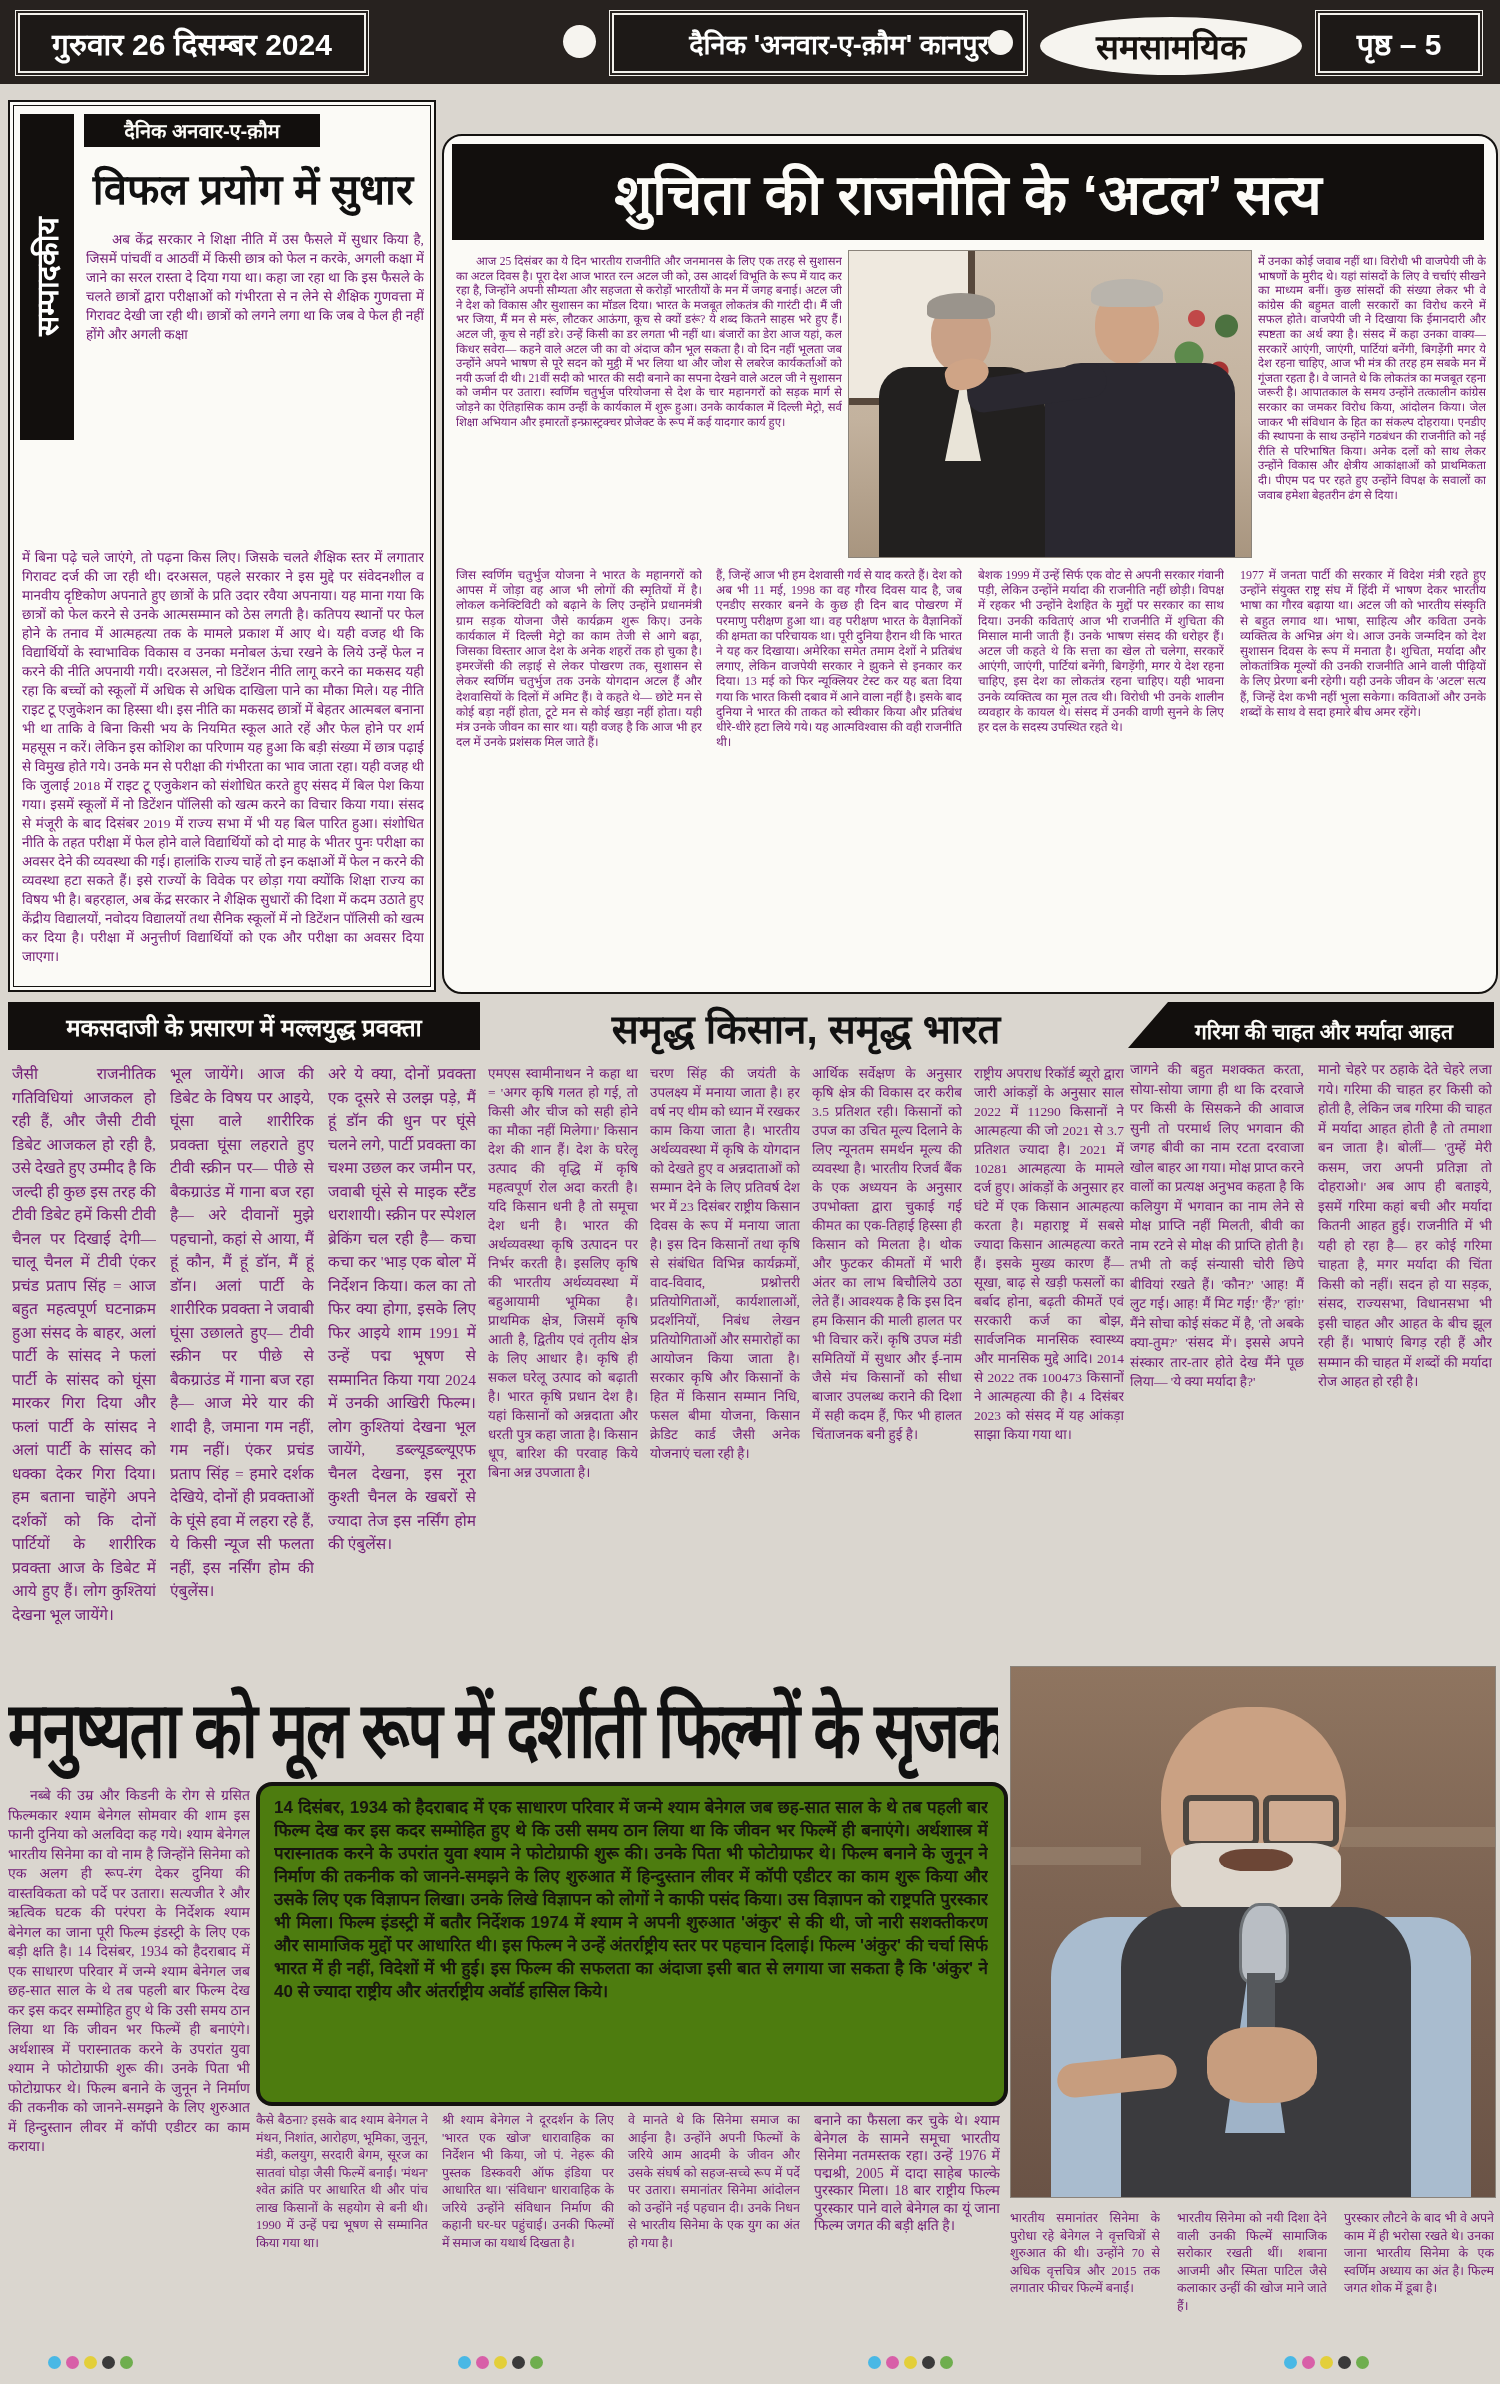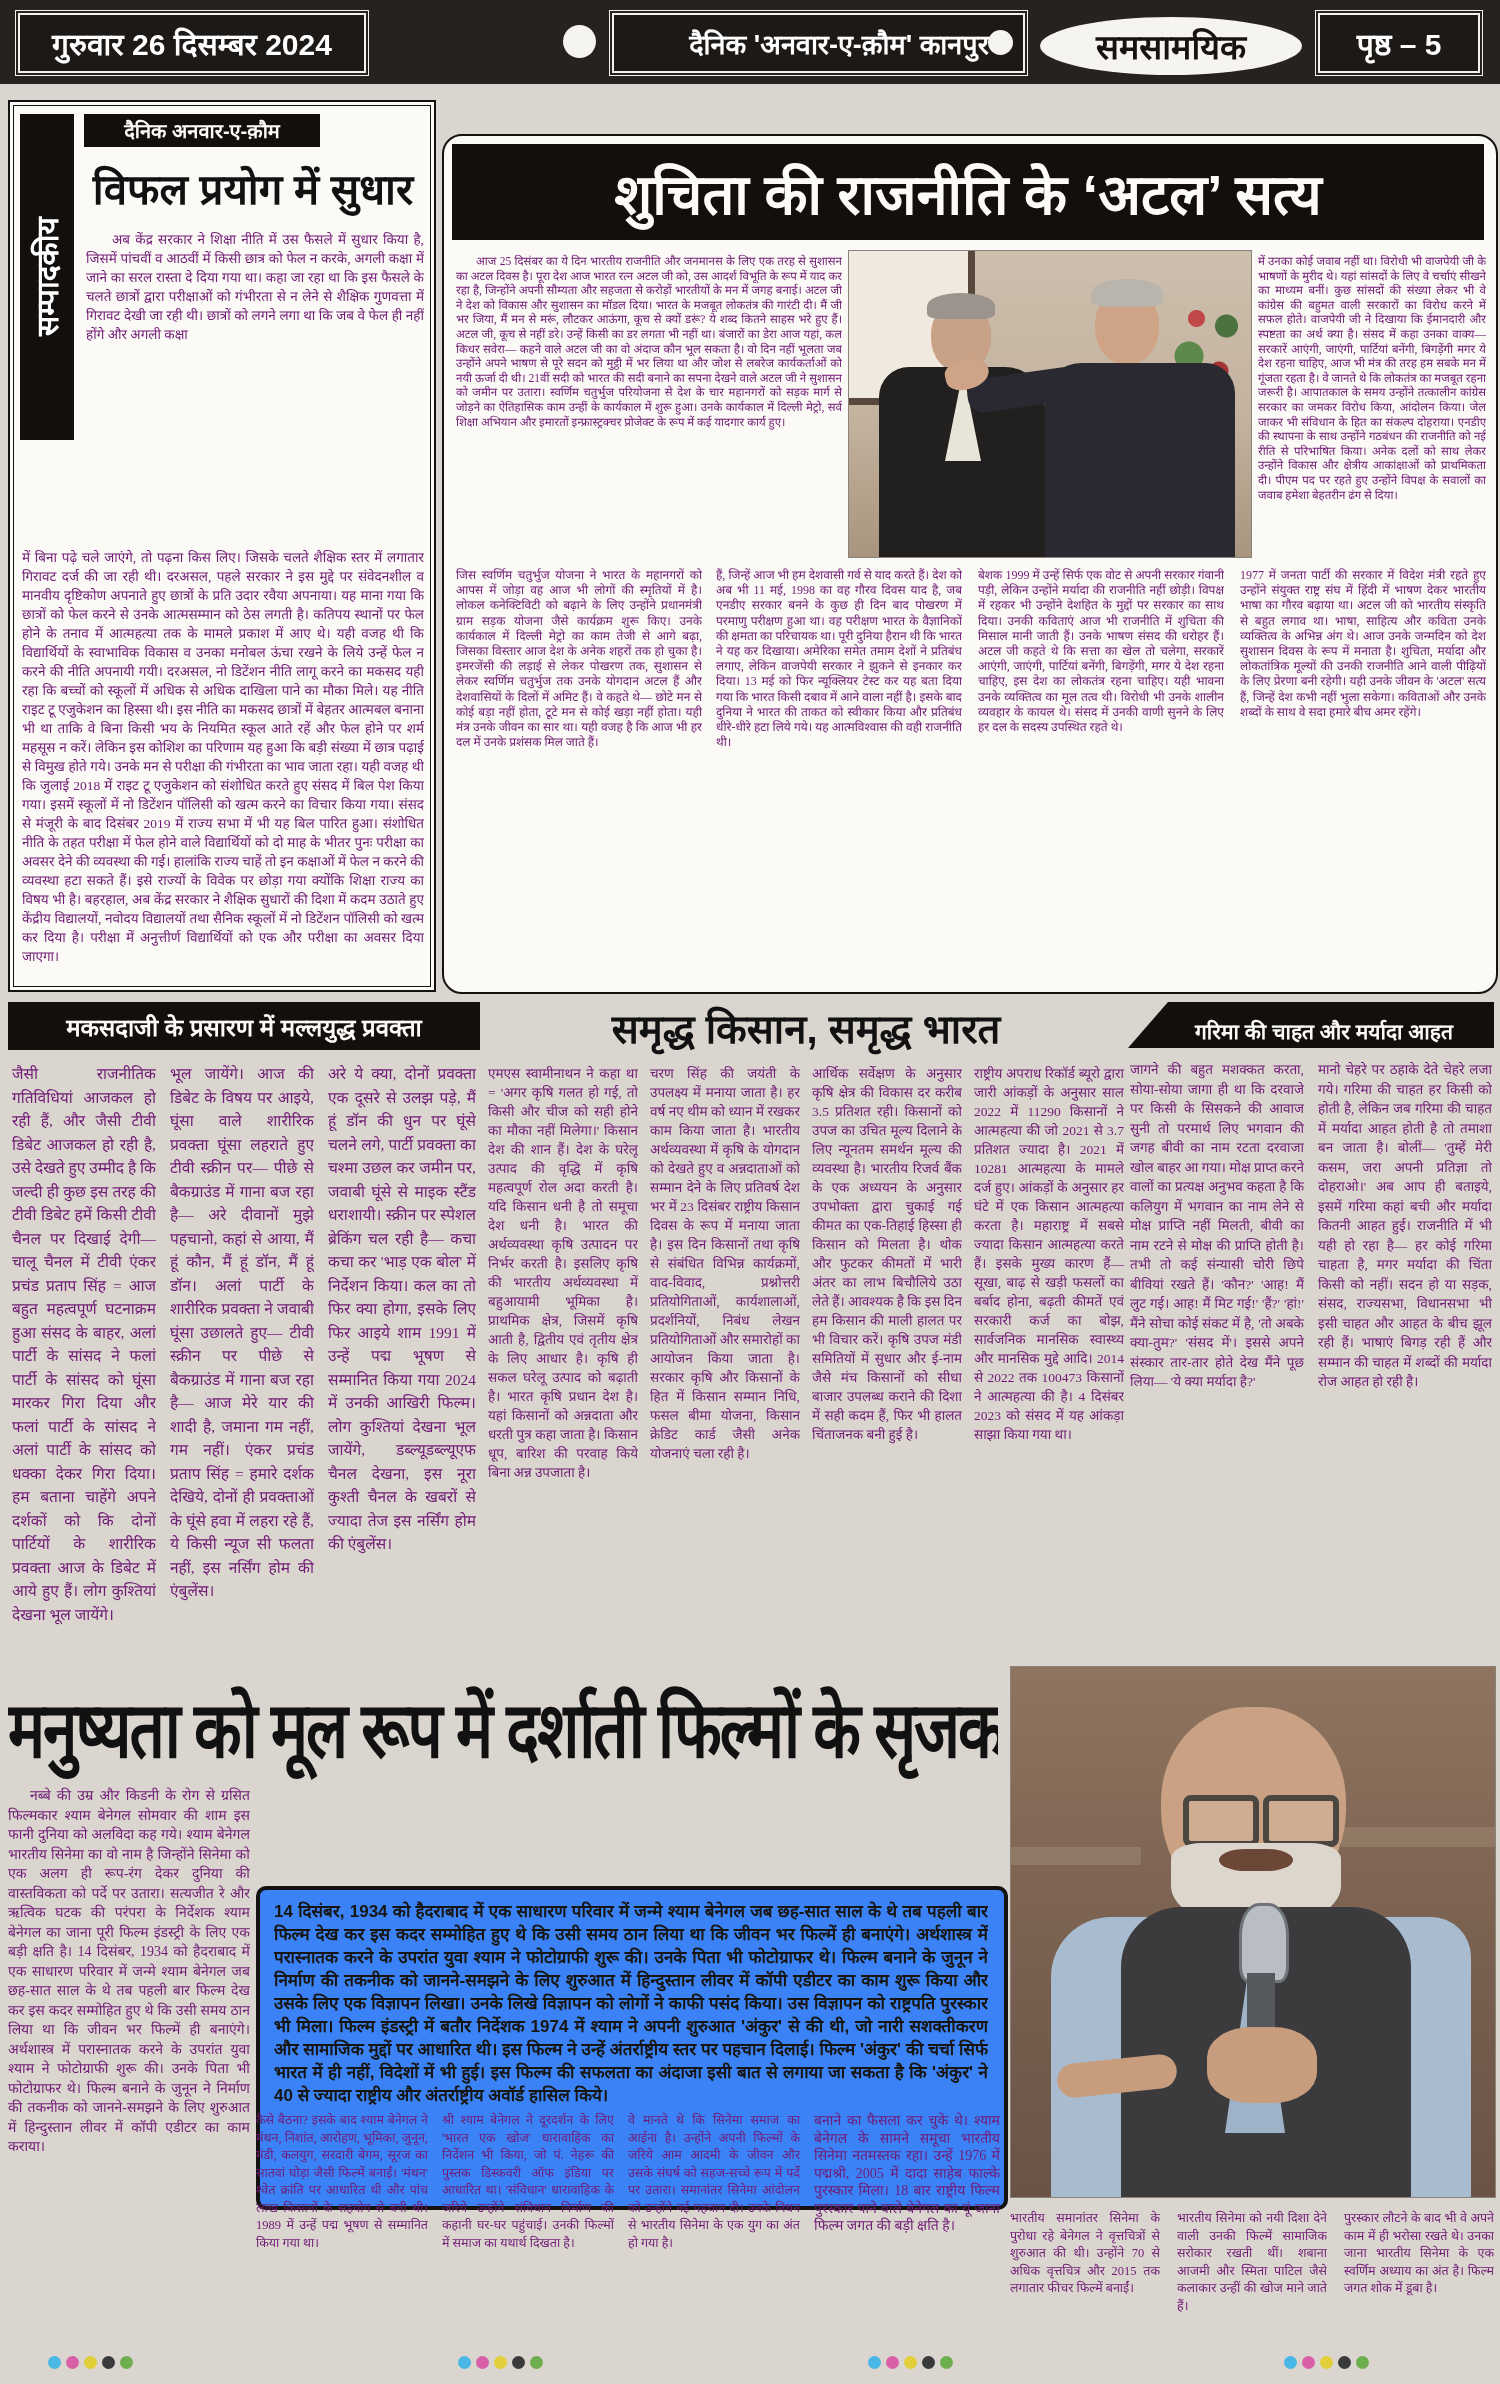--- a/index.html
+++ b/index.html
@@ -113,42 +113,42 @@
       <span style="padding-left:26px;margin-top:12px;">गरिमा की चाहत और मर्यादा आहत</span>
     </div>
     <div class="abs col bodytext" style="left:2px;top:60px;width:174px;height:592px;font-size:13.5px;line-height:19.5px;">जागने की बहुत मशक्कत करता, सोया-सोया जागा ही था कि दरवाजे पर किसी के सिसकने की आवाज सुनी तो परमार्थ लिए भगवान की जगह बीवी का नाम रटता दरवाजा खोल बाहर आ गया। मोक्ष प्राप्त करने वालों का प्रत्यक्ष अनुभव कहता है कि कलियुग में भगवान का नाम लेने से मोक्ष प्राप्ति नहीं मिलती, बीवी का नाम रटने से मोक्ष की प्राप्ति होती है। तभी तो कई संन्यासी चोरी छिपे बीवियां रखते हैं। 'कौन?' 'आह! मैं लुट गई। आह! मैं मिट गई!' 'हैं?' 'हां!' मैंने सोचा कोई संकट में है, 'तो अबके क्या-तुम?' 'संसद में'। इससे अपने संस्कार तार-तार होते देख मैंने पूछ लिया— 'ये क्या मर्यादा है?'</div>
     <div class="abs col bodytext" style="left:190px;top:60px;width:174px;height:592px;font-size:13.5px;line-height:19.5px;">मानो चेहरे पर ठहाके देते चेहरे लजा गये। गरिमा की चाहत हर किसी को होती है, लेकिन जब गरिमा की चाहत में मर्यादा आहत होती है तो तमाशा बन जाता है। बोलीं— 'तुम्हें मेरी कसम, जरा अपनी प्रतिज्ञा तो दोहराओ।' अब आप ही बताइये, इसमें गरिमा कहां बची और मर्यादा कितनी आहत हुई। राजनीति में भी यही हो रहा है— हर कोई गरिमा चाहता है, मगर मर्यादा की चिंता किसी को नहीं। सदन हो या सड़क, संसद, राज्यसभा, विधानसभा भी इसी चाहत और आहत के बीच झूल रही हैं। भाषाएं बिगड़ रही हैं और सम्मान की चाहत में शब्दों की मर्यादा रोज आहत हो रही है।</div>
   </div>
 
   <div class="abs mega-hl" style="left:8px;top:1662px;width:990px;height:104px;font-size:62px;letter-spacing:-2px;white-space:nowrap;overflow:hidden;display:flex;align-items:center;transform:scaleY(1.25);transform-origin:top left;">मनुष्यता को मूल रूप में दर्शाती फिल्मों के सृजक</div>
 
   <div class="abs col bodytext" style="left:8px;top:1786px;width:242px;height:590px;font-size:14px;line-height:19.5px;text-indent:22px;">नब्बे की उम्र और किडनी के रोग से ग्रसित फिल्मकार श्याम बेनेगल सोमवार की शाम इस फानी दुनिया को अलविदा कह गये। श्याम बेनेगल भारतीय सिनेमा का वो नाम है जिन्होंने सिनेमा को एक अलग ही रूप-रंग देकर दुनिया की वास्तविकता को पर्दे पर उतारा। सत्यजीत रे और ऋत्विक घटक की परंपरा के निर्देशक श्याम बेनेगल का जाना पूरी फिल्म इंडस्ट्री के लिए एक बड़ी क्षति है। 14 दिसंबर, 1934 को हैदराबाद में एक साधारण परिवार में जन्मे श्याम बेनेगल जब छह-सात साल के थे तब पहली बार फिल्म देख कर इस कदर सम्मोहित हुए थे कि उसी समय ठान लिया था कि जीवन भर फिल्में ही बनाएंगे। अर्थशास्त्र में परास्नातक करने के उपरांत युवा श्याम ने फोटोग्राफी शुरू की। उनके पिता भी फोटोग्राफर थे। फिल्म बनाने के जुनून ने निर्माण की तकनीक को जानने-समझने के लिए शुरुआत में हिन्दुस्तान लीवर में कॉपी एडीटर का काम कराया।</div>
 
-  <div class="abs" style="left:256px;top:1886px;width:744px;height:316px;border:4px solid #141210;border-radius:10px;background:#3b82f6;">
+  <div class="abs" style="left:256px;top:1782px;width:744px;height:316px;border:4px solid #141210;border-radius:16px;background:#4d7c0f;">
     <div class="col" style="position:absolute;left:14px;top:10px;width:714px;height:294px;font-family:'Liberation Sans',sans-serif;font-weight:bold;font-size:17px;line-height:23px;color:#17150f;">14 दिसंबर, 1934 को हैदराबाद में एक साधारण परिवार में जन्मे श्याम बेनेगल जब छह-सात साल के थे तब पहली बार फिल्म देख कर इस कदर सम्मोहित हुए थे कि उसी समय ठान लिया था कि जीवन भर फिल्में ही बनाएंगे। अर्थशास्त्र में परास्नातक करने के उपरांत युवा श्याम ने फोटोग्राफी शुरू की। उनके पिता भी फोटोग्राफर थे। फिल्म बनाने के जुनून ने निर्माण की तकनीक को जानने-समझने के लिए शुरुआत में हिन्दुस्तान लीवर में कॉपी एडीटर का काम शुरू किया और उसके लिए एक विज्ञापन लिखा। उनके लिखे विज्ञापन को लोगों ने काफी पसंद किया। उस विज्ञापन को राष्ट्रपति पुरस्कार भी मिला। फिल्म इंडस्ट्री में बतौर निर्देशक 1974 में श्याम ने अपनी शुरुआत 'अंकुर' से की थी, जो नारी सशक्तीकरण और सामाजिक मुद्दों पर आधारित थी। इस फिल्म ने उन्हें अंतर्राष्ट्रीय स्तर पर पहचान दिलाई। फिल्म 'अंकुर' की चर्चा सिर्फ भारत में ही नहीं, विदेशों में भी हुई। इस फिल्म की सफलता का अंदाजा इसी बात से लगाया जा सकता है कि 'अंकुर' ने 40 से ज्यादा राष्ट्रीय और अंतर्राष्ट्रीय अवॉर्ड हासिल किये।</div>
   </div>
 
   <div class="abs ph" style="left:1010px;top:1666px;width:484px;height:530px;background:linear-gradient(180deg,#8f7560 0%,#7c6352 45%,#6a5346 100%);" title="श्याम बेनेगल">
     <div class="pobj" style="left:0;top:180px;width:130px;height:18px;background:#9c8874;opacity:.55;"></div>
     <div class="pobj" style="left:330px;top:160px;width:154px;height:20px;background:#a08a74;opacity:.5;"></div>
     <div class="pobj" style="left:150px;top:40px;width:185px;height:205px;background:#caa183;border-radius:46% 46% 50% 50%;"></div>
     <div class="pobj" style="left:172px;top:128px;width:64px;height:40px;border:6px solid #4c4640;border-radius:8px;background:rgba(255,255,255,.12);"></div>
     <div class="pobj" style="left:252px;top:128px;width:64px;height:40px;border:6px solid #4c4640;border-radius:8px;background:rgba(255,255,255,.12);"></div>
     <div class="pobj" style="left:160px;top:176px;width:170px;height:86px;background:#ddd6cc;border-radius:20% 20% 55% 55%;"></div>
     <div class="pobj" style="left:208px;top:182px;width:74px;height:22px;background:#6c4636;border-radius:50%/70%;"></div>
     <div class="pobj" style="left:40px;top:250px;width:420px;height:280px;background:#a9bccf;border-radius:60px 40px 0 0;"></div>
     <div class="pobj" style="left:110px;top:240px;width:290px;height:290px;background:#3b3b3e;border-radius:60px 60px 0 0;"></div>
     <div class="pobj" style="left:214px;top:256px;width:60px;height:210px;background:#9fb3c8;clip-path:polygon(50% 0,100% 100%,0 100%);"></div>
     <div class="pobj" style="left:228px;top:236px;width:44px;height:74px;background:#b9bec4;border-radius:40% 40% 20% 20%;border:3px solid #6f7478;"></div>
     <div class="pobj" style="left:236px;top:306px;width:28px;height:96px;background:#55585c;"></div>
     <div class="pobj" style="left:196px;top:360px;width:110px;height:76px;background:#c79d7e;border-radius:40%;"></div>
     <div class="pobj" style="left:46px;top:392px;width:120px;height:34px;background:#c79d7e;border-radius:18px;transform:rotate(-6deg);"></div>
   </div>
 
-  <div class="abs col bodytext" style="left:256px;top:2112px;width:172px;height:264px;font-size:12.5px;line-height:17.5px;">कैसे बैठना? इसके बाद श्याम बेनेगल ने मंथन, निशांत, आरोहण, भूमिका, जुनून, मंडी, कलयुग, सरदारी बेगम, सूरज का सातवां घोड़ा जैसी फिल्में बनाईं। 'मंथन' श्वेत क्रांति पर आधारित थी और पांच लाख किसानों के सहयोग से बनी थी। 1989 में उन्हें पद्म भूषण से सम्मानित किया गया था।</div>
+  <div class="abs col bodytext" style="left:256px;top:2112px;width:172px;height:264px;font-size:12.5px;line-height:17.5px;">कैसे बैठना? इसके बाद श्याम बेनेगल ने मंथन, निशांत, आरोहण, भूमिका, जुनून, मंडी, कलयुग, सरदारी बेगम, सूरज का सातवां घोड़ा जैसी फिल्में बनाईं। 'मंथन' श्वेत क्रांति पर आधारित थी और पांच लाख किसानों के सहयोग से बनी थी। 1990 में उन्हें पद्म भूषण से सम्मानित किया गया था।</div>
   <div class="abs col bodytext" style="left:442px;top:2112px;width:172px;height:264px;font-size:12.5px;line-height:17.5px;">श्री श्याम बेनेगल ने दूरदर्शन के लिए 'भारत एक खोज' धारावाहिक का निर्देशन भी किया, जो पं. नेहरू की पुस्तक डिस्कवरी ऑफ इंडिया पर आधारित था। 'संविधान' धारावाहिक के जरिये उन्होंने संविधान निर्माण की कहानी घर-घर पहुंचाई। उनकी फिल्मों में समाज का यथार्थ दिखता है।</div>
   <div class="abs col bodytext" style="left:628px;top:2112px;width:172px;height:264px;font-size:12.5px;line-height:17.5px;">वे मानते थे कि सिनेमा समाज का आईना है। उन्होंने अपनी फिल्मों के जरिये आम आदमी के जीवन और उसके संघर्ष को सहज-सच्चे रूप में पर्दे पर उतारा। समानांतर सिनेमा आंदोलन को उन्होंने नई पहचान दी। उनके निधन से भारतीय सिनेमा के एक युग का अंत हो गया है।</div>
   <div class="abs col bodytext" style="left:814px;top:2112px;width:186px;height:264px;font-size:14px;line-height:17.5px;">बनाने का फैसला कर चुके थे। श्याम बेनेगल के सामने समूचा भारतीय सिनेमा नतमस्तक रहा। उन्हें 1976 में पद्मश्री, 2005 में दादा साहेब फाल्के पुरस्कार मिला। 18 बार राष्ट्रीय फिल्म पुरस्कार पाने वाले बेनेगल का यूं जाना फिल्म जगत की बड़ी क्षति है।</div>
 
   <div class="abs col bodytext" style="left:1010px;top:2210px;width:150px;height:166px;font-size:12.5px;line-height:17.5px;">भारतीय समानांतर सिनेमा के पुरोधा रहे बेनेगल ने वृत्तचित्रों से शुरुआत की थी। उन्होंने 70 से अधिक वृत्तचित्र और 2015 तक लगातार फीचर फिल्में बनाईं।</div>
   <div class="abs col bodytext" style="left:1344px;top:2210px;width:150px;height:166px;font-size:12.5px;line-height:17.5px;">पुरस्कार लौटने के बाद भी वे अपने काम में ही भरोसा रखते थे। उनका जाना भारतीय सिनेमा के एक स्वर्णिम अध्याय का अंत है। फिल्म जगत शोक में डूबा है।</div>
   <div class="abs col bodytext" style="left:1177px;top:2210px;width:150px;height:166px;font-size:12.5px;line-height:17.5px;">भारतीय सिनेमा को नयी दिशा देने वाली उनकी फिल्में सामाजिक सरोकार रखती थीं। शबाना आजमी और स्मिता पाटिल जैसे कलाकार उन्हीं की खोज माने जाते हैं।</div>
 
   <div class="abs dotrow" style="left:48px;top:2356px;">
     <div class="dot" style="background:#49b8e5"></div>

